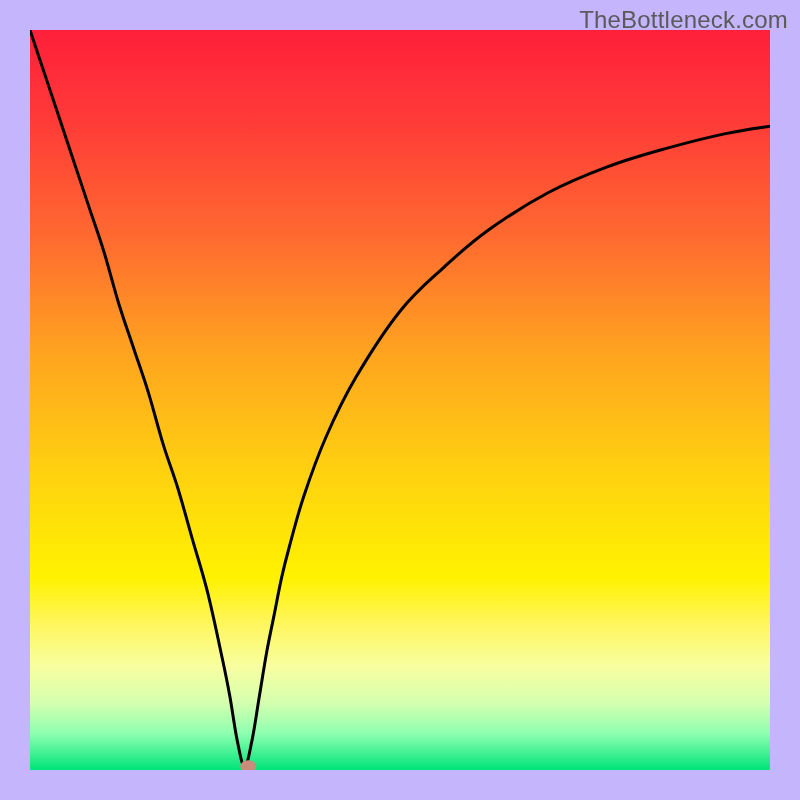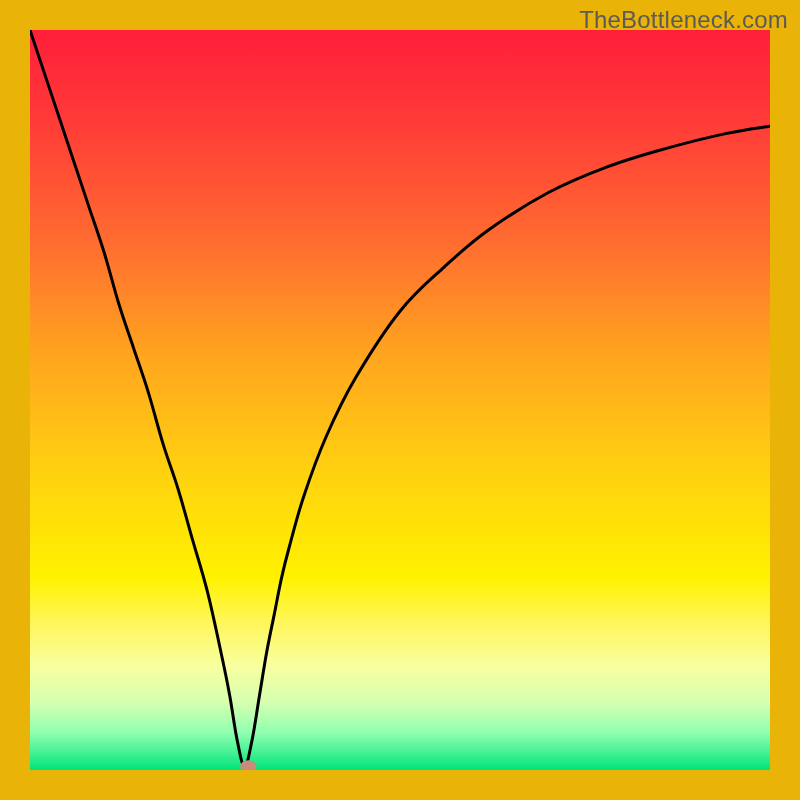--- a/index.html
+++ b/index.html
@@ -7,21 +7,21 @@
     padding: 0;
     width: 800px;
     height: 800px;
     background: #000;
     overflow: hidden;
   }
   .outer {
     position: relative;
     width: 800px;
     height: 800px;
-    background: #eab308;
+    background: #c4b5fd;
   }
   .watermark {
     position: absolute;
     top: 6px;
     right: 12px;
     font-family: Arial, Helvetica, sans-serif;
     font-size: 24px;
     color: #5a5a5a;
     font-weight: 500;
     letter-spacing: 0.2px;

